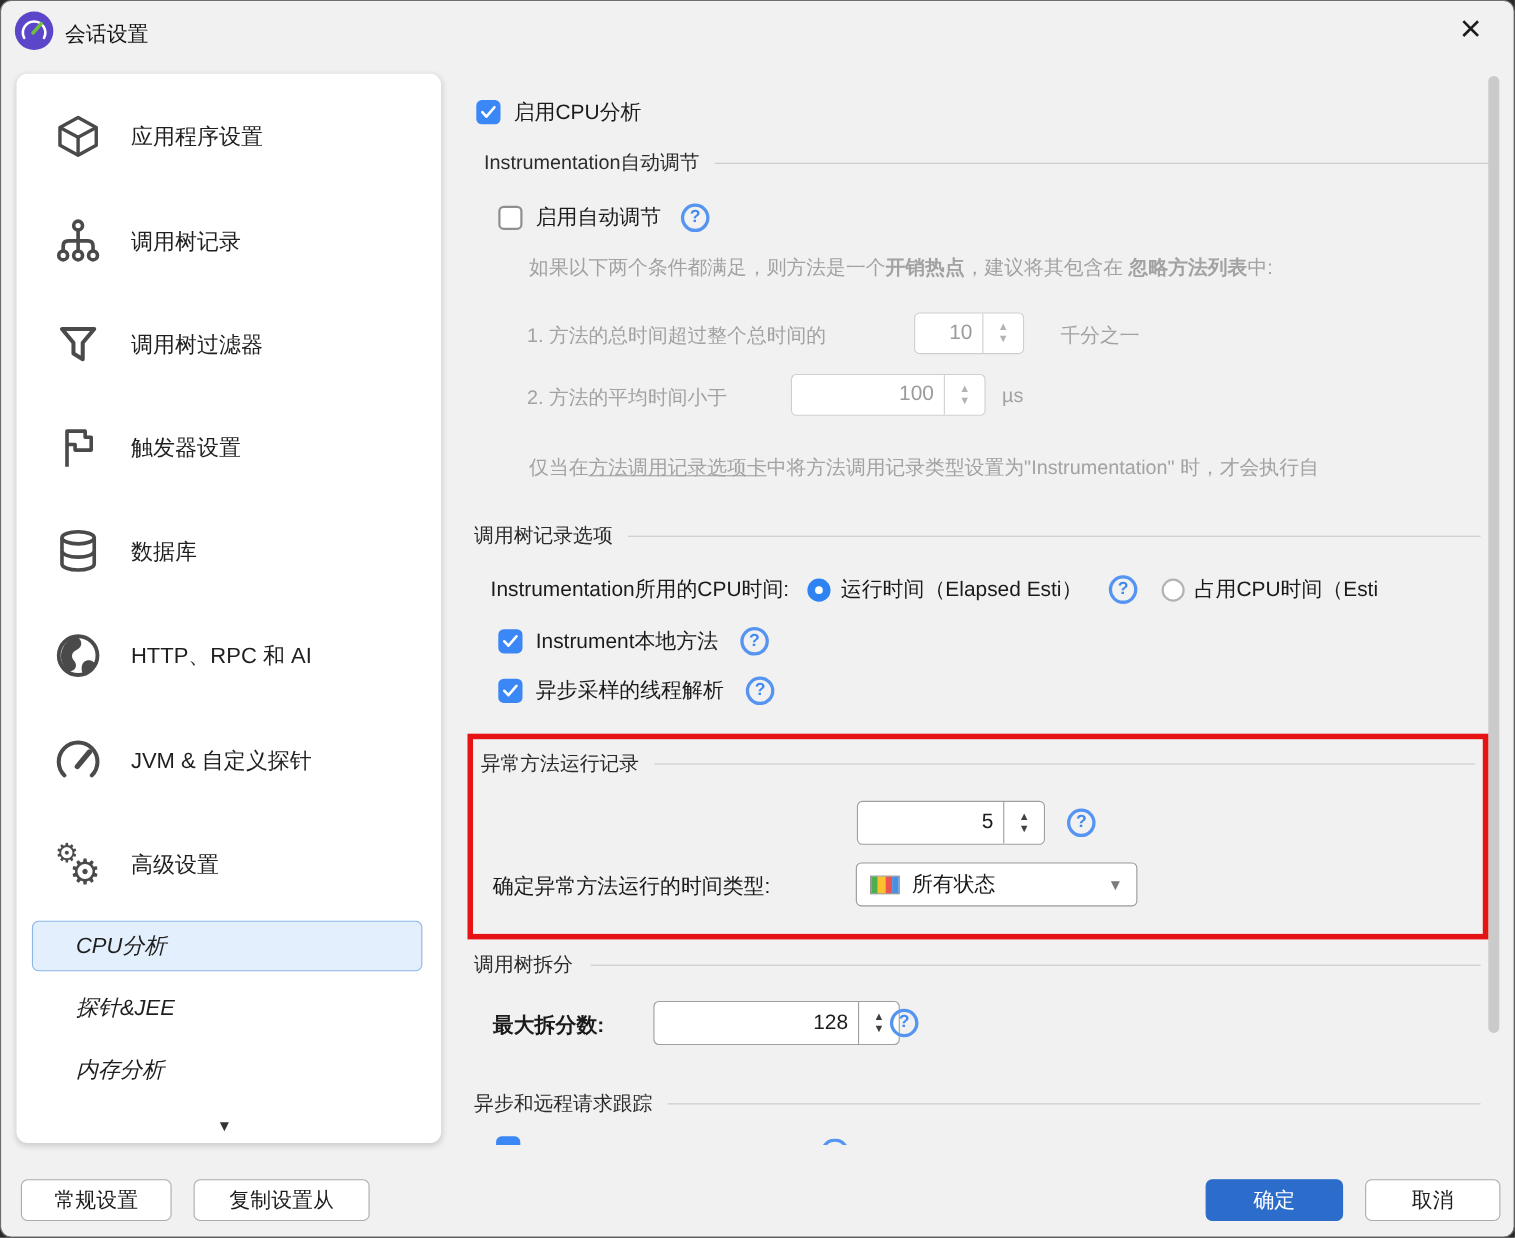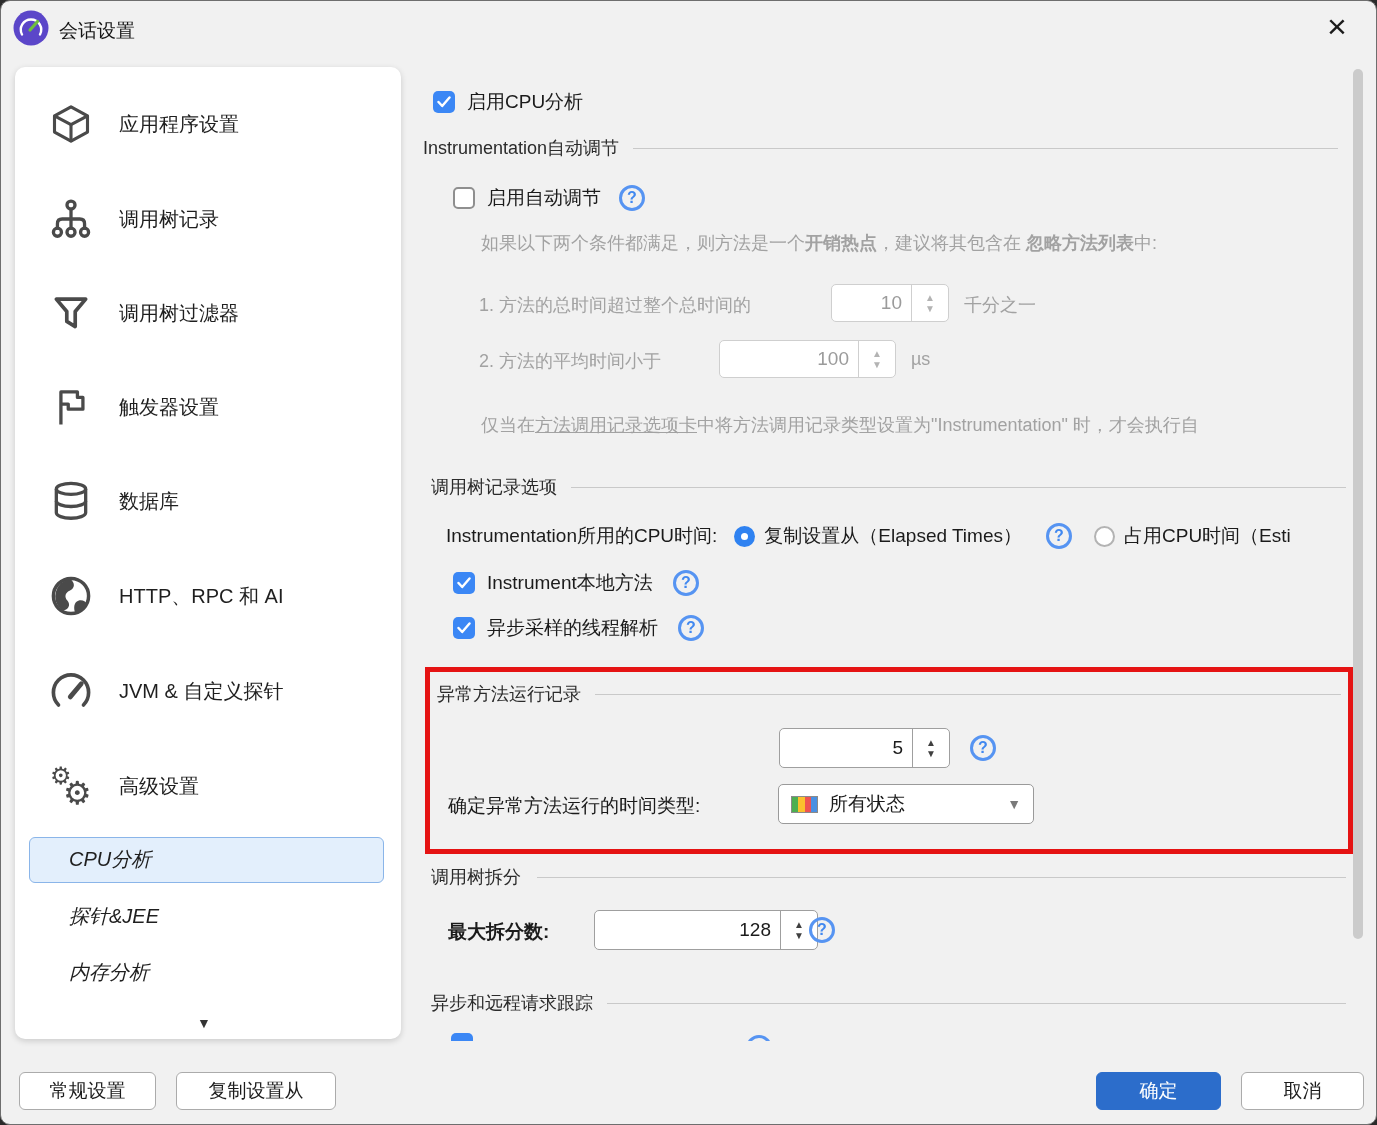--- a/index.html
+++ b/index.html
@@ -177,37 +177,37 @@
 
   <div class="abs cb-row" style="left:432px;top:88px;">
     <span class="cb checked">
       <svg width="14" height="12" viewBox="0 0 14 12">
             <polyline points="1.5,6 5.2,10 12.5,1.5" fill="none" stroke="#fff" stroke-width="2.4" stroke-linecap="round" stroke-linejoin="round"></polyline>
           </svg>
     </span>
     <span class="txt">启用CPU分析</span>
   </div>
 
-  <div class="abs sec-header" style="left:422px;top:135px;width:915px;text-align:center;">
+  <div class="abs sec-header" style="left:439px;top:135px;width:915px;text-align:center;">
     <span>Instrumentation自动调节</span>
         <span class="line"></span>
   </div>
 
   <div class="abs cb-row" style="left:452px;top:184px;">
     <span class="cb unchecked"></span>
     <span class="txt">启用自动调节</span>
     <span class="help" style="margin-left:18px;">?</span>
   </div>
 
   <div class="abs lbl-gray" style="left:480px;top:230px;">
     <span>如果以下两个条件都满足，则方法是一个</span><b>开销热点</b><span>，建议将其包含在 </span><b>忽略方法列表</b><span>中:</span>
   </div>
 
   <div class="abs lbl-gray" style="left:478px;top:292px;">1. 方法的总时间超过整个总时间的</div>
-  <div class="abs spin disabled" style="left:830px;top:283px;width:118px;height:38px;">
+  <div class="abs spin disabled" style="left:830px;top:283px;width:100px;height:38px;">
     <span class="val">10</span>
     <span class="btns">
           <span>▲</span>
           <span>▼</span>
         </span>
   </div>
   <div class="abs lbl-gray" style="left:963px;top:292px;">千分之一</div>
 
   <div class="abs lbl-gray" style="left:478px;top:348px;">2. 方法的平均时间小于</div>
   <div class="abs spin disabled" style="left:718px;top:339px;width:177px;height:38px;">
@@ -226,21 +226,21 @@
   </div>
 
   <div class="abs sec-header" style="left:430px;top:474px;width:915px;">
     <span>调用树记录选项</span>
         <span class="line"></span>
   </div>
 
   <div class="abs clip-row" style="left:445px;top:521px;width:932px;height:28px;">
     <span class="lbl-dark">Instrumentation所用的CPU时间:</span>
     <span class="radio on" style="margin-left:17px;"></span>
-    <span class="lbl-dark" style="margin-left:9px;">复制设置从（Elapsed Times）</span>
+    <span class="lbl-dark" style="margin-left:9px;">运行时间（Elapsed Esti）</span>
     <span class="help" style="margin-left:24px;">?</span>
     <span class="radio off" style="margin-left:22px;"></span>
     <span class="lbl-dark" style="margin-left:9px;">占用CPU时间（Esti</span>
   </div>
 
   <div class="abs cb-row" style="left:452px;top:569px;">
     <span class="cb checked">
       <svg width="14" height="12" viewBox="0 0 14 12">
             <polyline points="1.5,6 5.2,10 12.5,1.5" fill="none" stroke="#fff" stroke-width="2.4" stroke-linecap="round" stroke-linejoin="round"></polyline>
           </svg>

